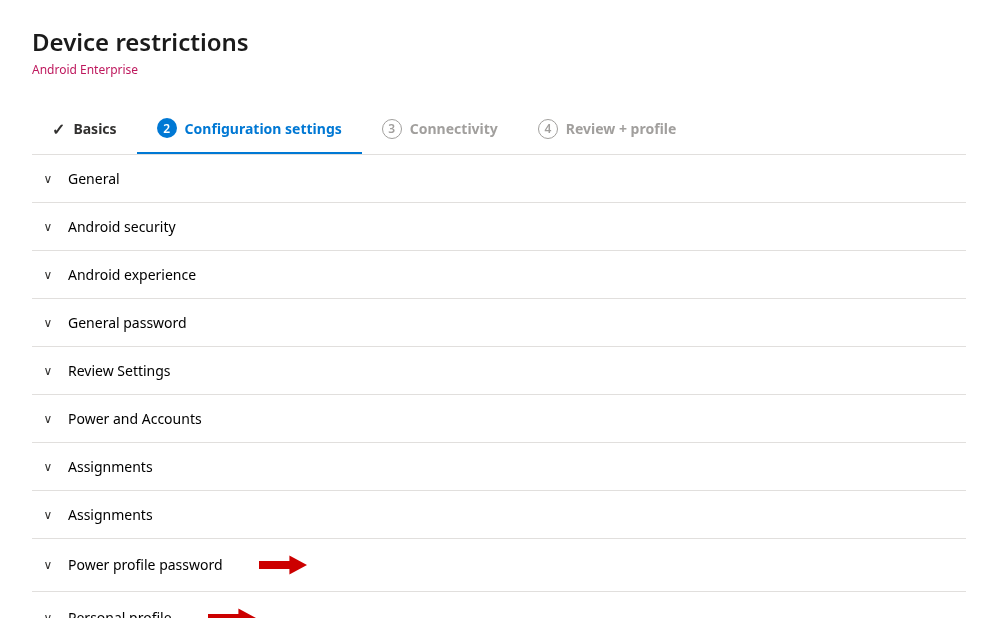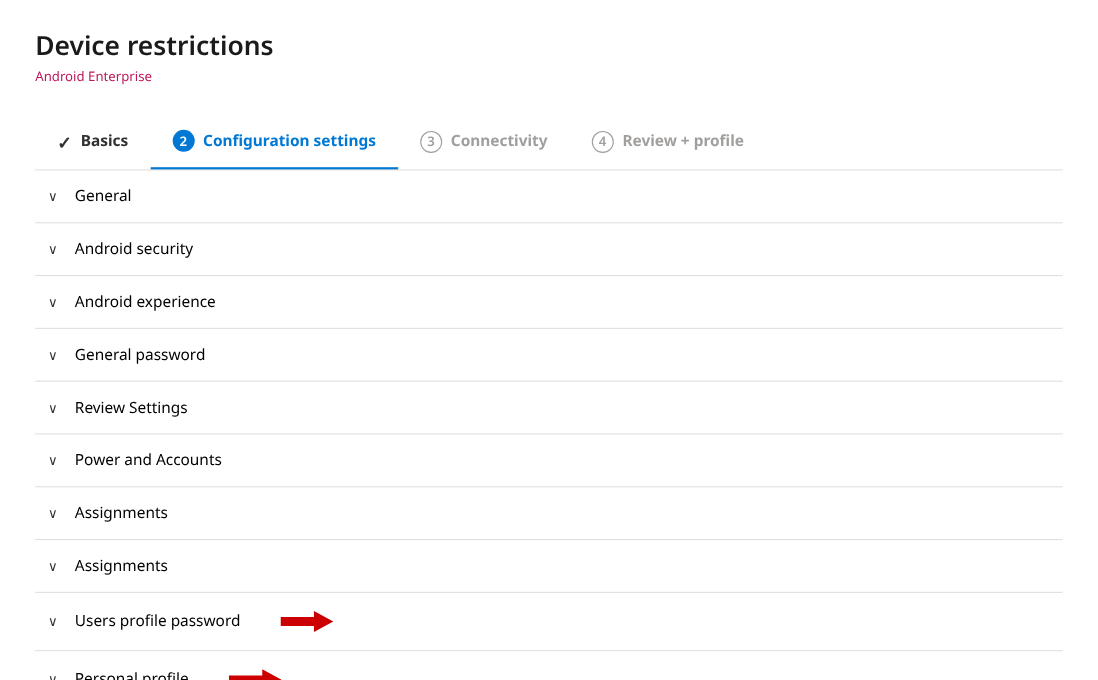--- a/index.html
+++ b/index.html
@@ -202,21 +202,21 @@
       <div class="section-item">
         <span class="chevron-icon">∨</span>
         <span class="section-label">Assignments</span>
       </div>
       <div class="section-item">
         <span class="chevron-icon">∨</span>
         <span class="section-label">Assignments</span>
       </div>
       <div class="section-item">
         <span class="chevron-icon">∨</span>
-        <span class="section-label">Users profile password</span>
+        <span class="section-label">Power profile password</span>
         <span class="red-arrow"><svg viewBox="0 0 60 24" xmlns="http://www.w3.org/2000/svg">
         <polygon points="0,7 38,7 38,0 60,12 38,24 38,17 0,17" fill="#cc0000"></polygon>
       </svg></span>
       </div>
       <div class="section-item">
         <span class="chevron-icon">∨</span>
         <span class="section-label">Personal profile</span>
         <span class="red-arrow"><svg viewBox="0 0 60 24" xmlns="http://www.w3.org/2000/svg">
         <polygon points="0,7 38,7 38,0 60,12 38,24 38,17 0,17" fill="#cc0000"></polygon>
       </svg></span>

